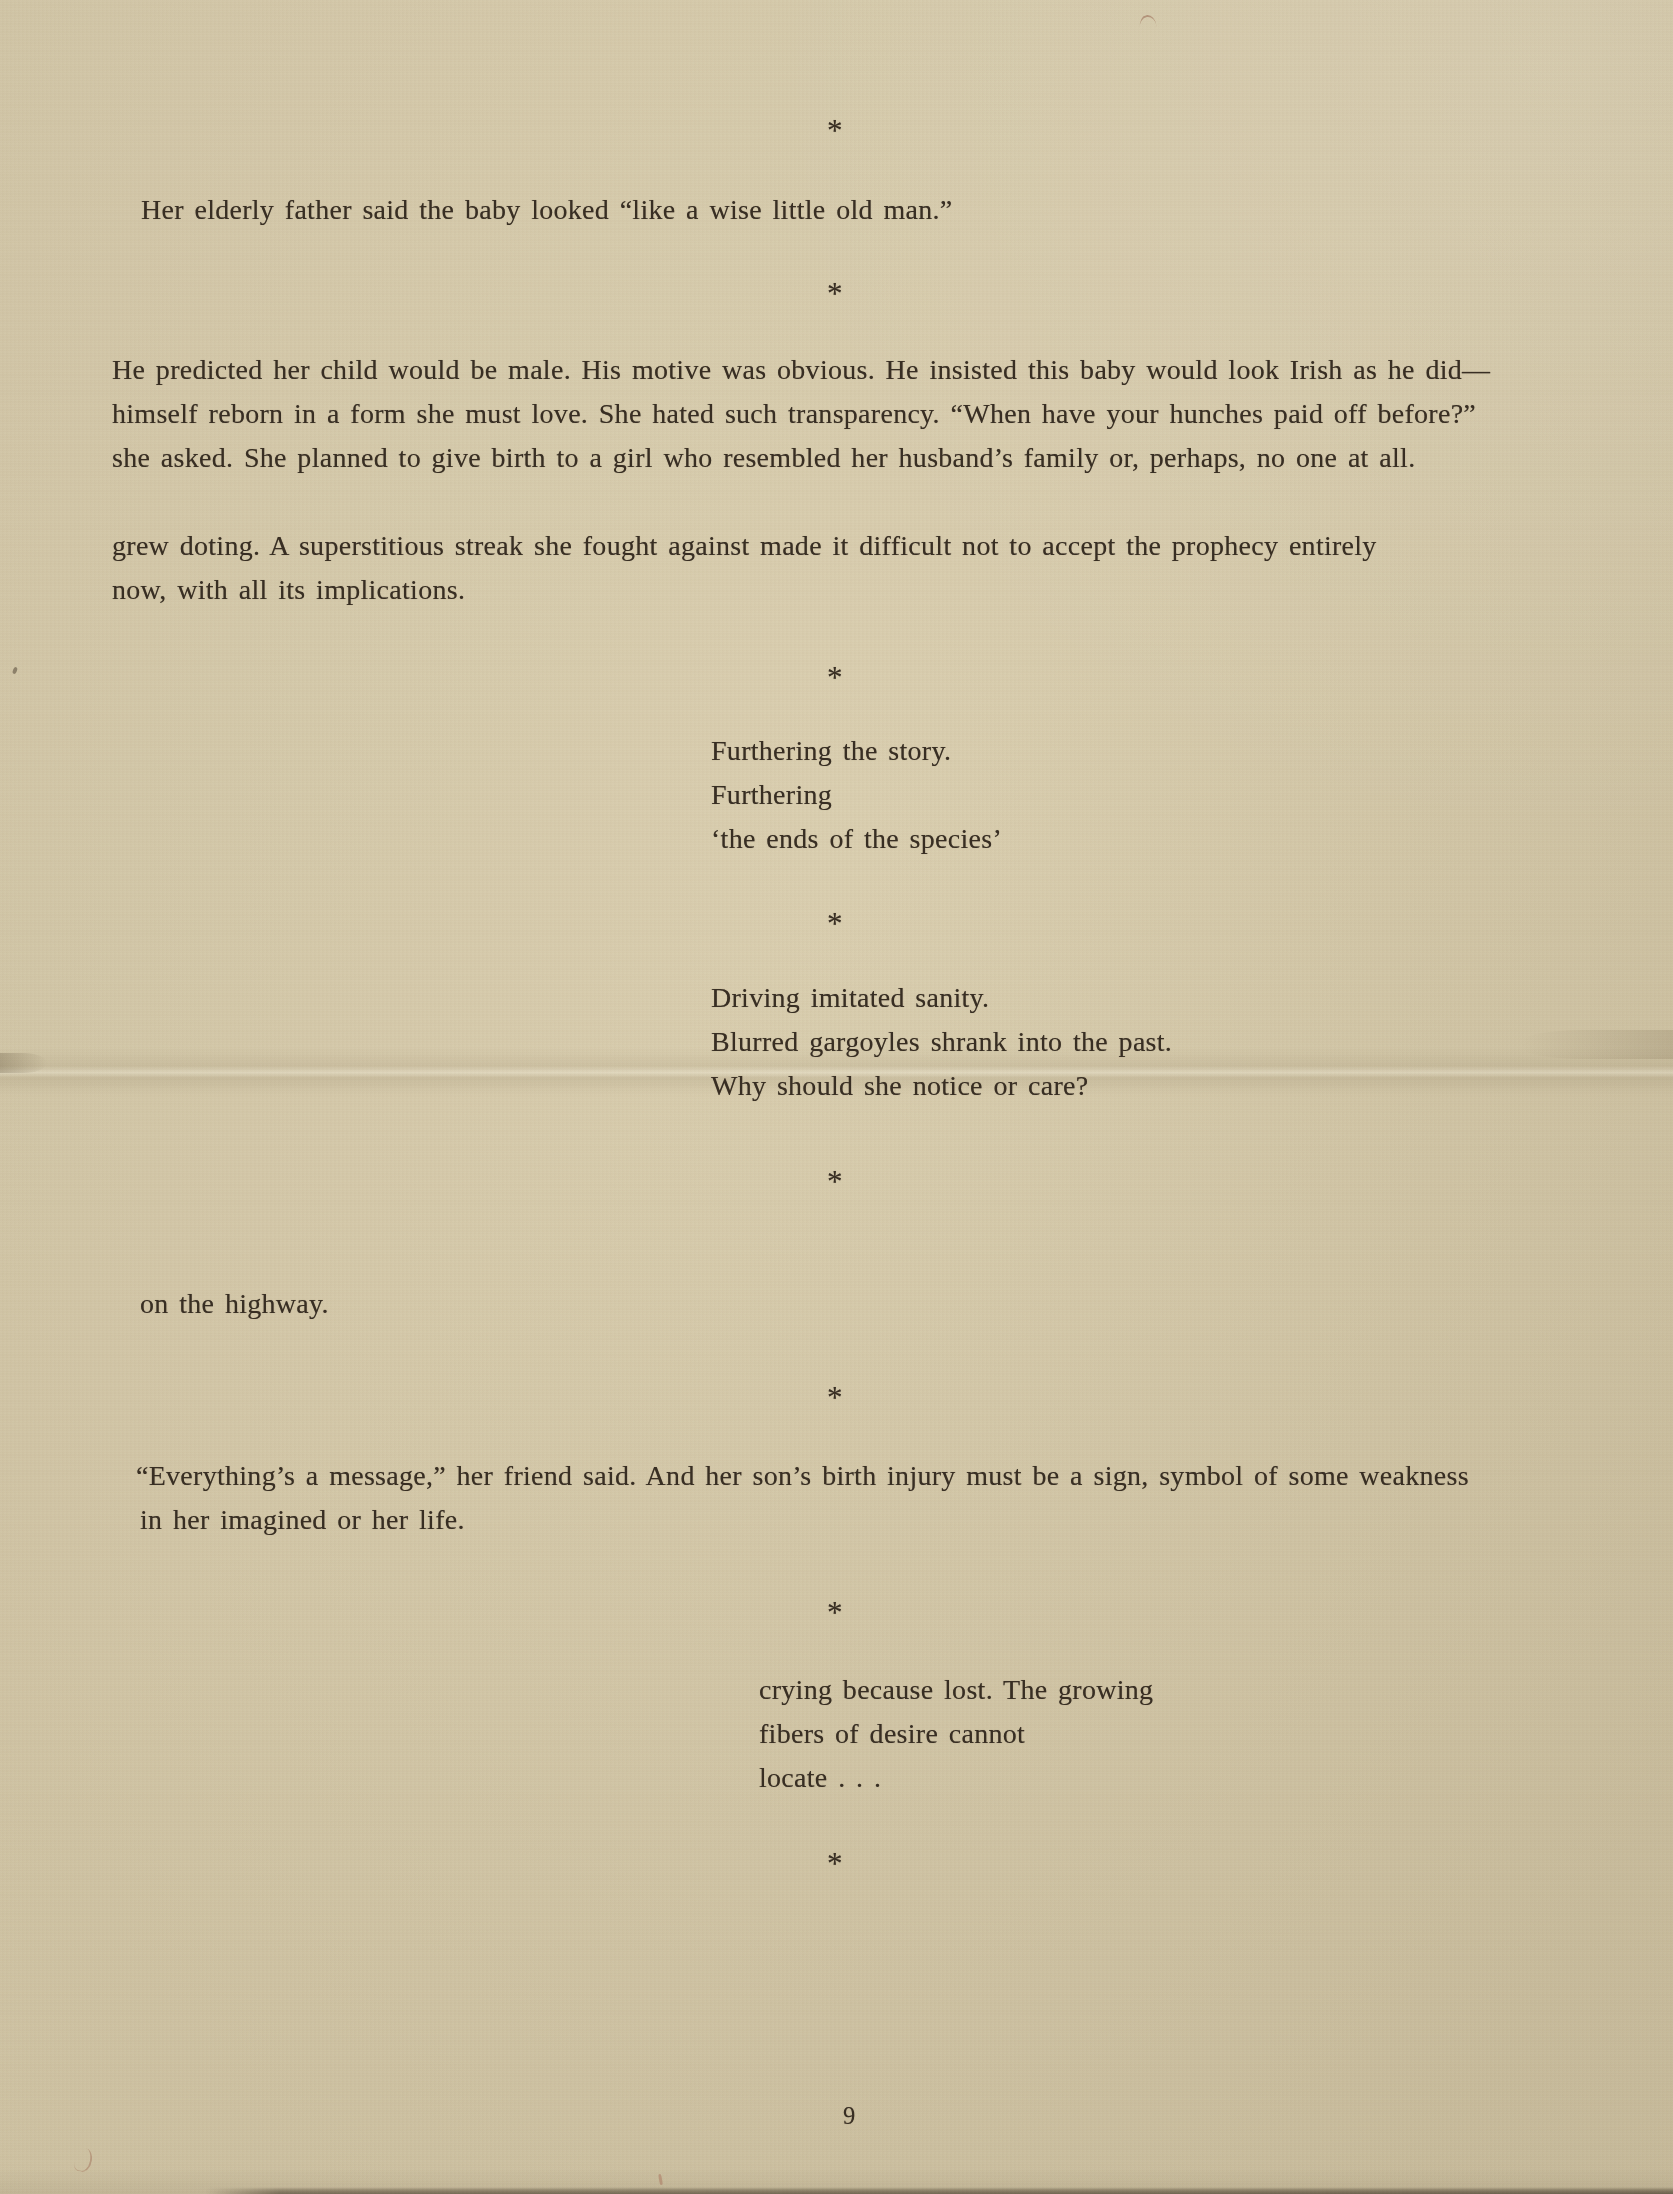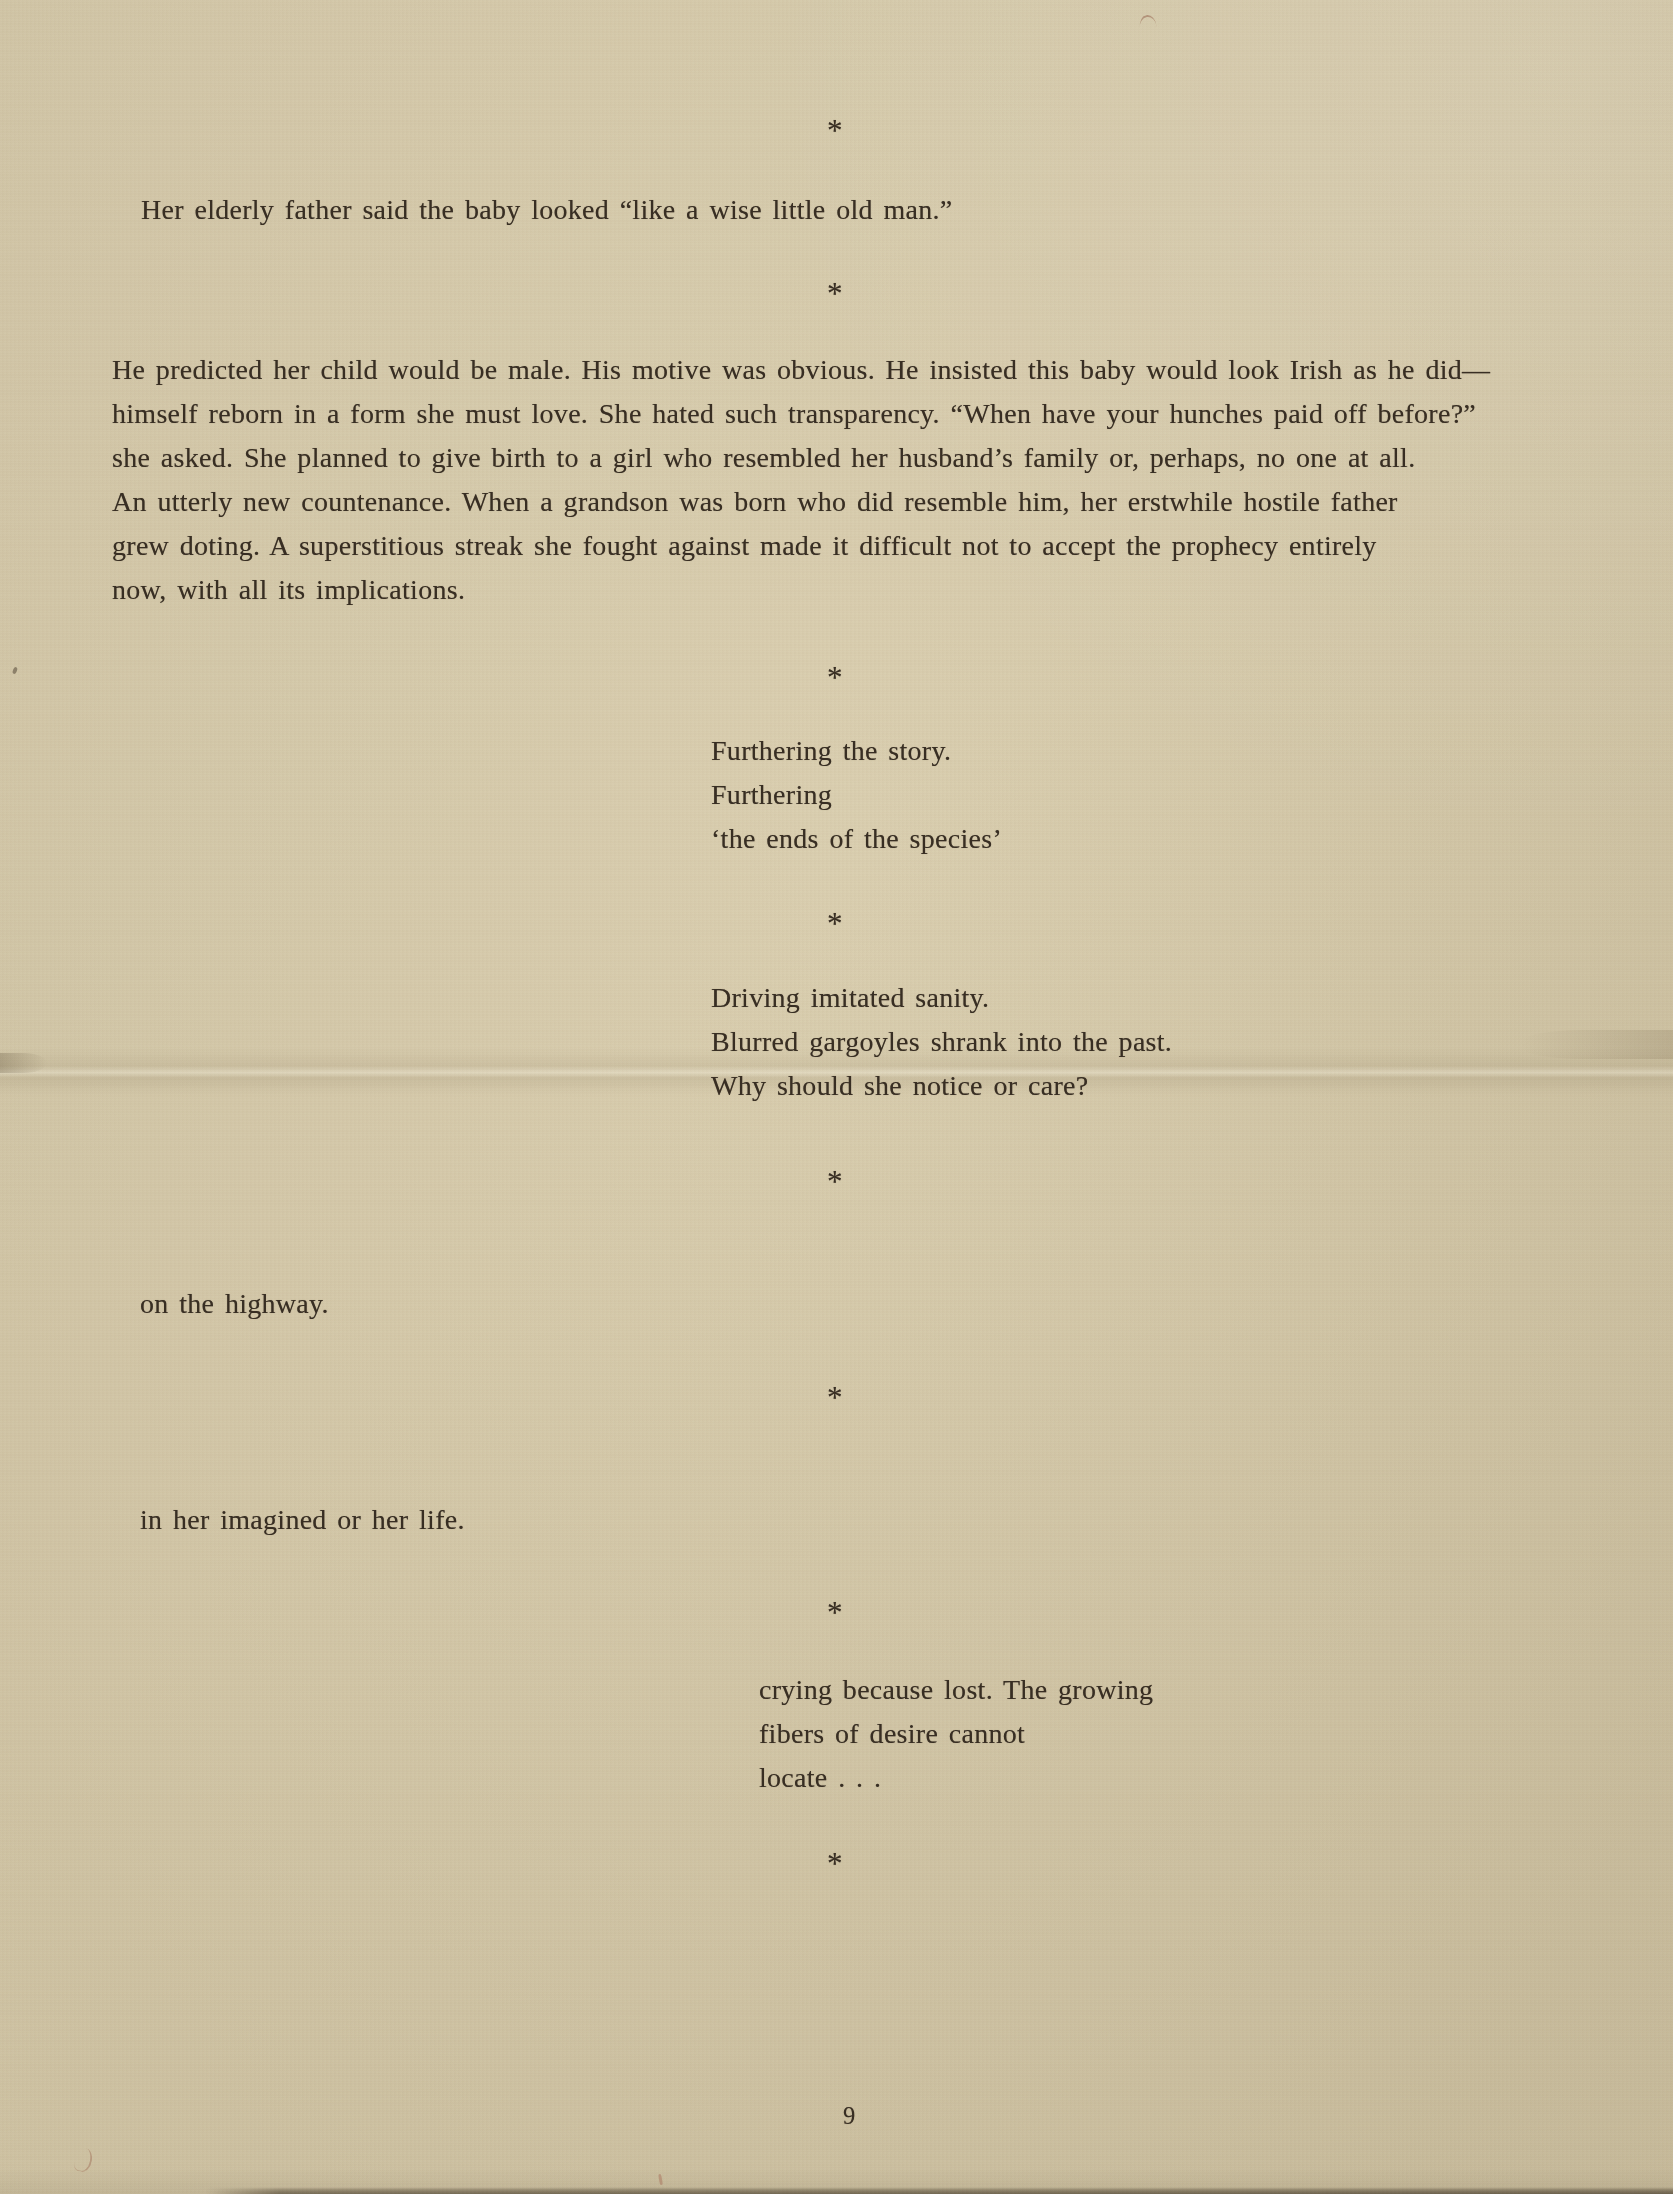--- a/index.html
+++ b/index.html
@@ -129,21 +129,20 @@
 
   <span class="divider" style="top:115px">*</span>
 
   <div class="line" style="left:141px; top:188px">Her elderly father said the baby looked “like a wise little old man.”</div>
 
   <span class="divider" style="top:278px">*</span>
 
   <div class="line" style="left:112px; top:348px">He predicted her child would be male. His motive was obvious. He insisted this baby would look Irish as he did—</div>
   <div class="line" style="left:112px; top:392px">himself reborn in a form she must love. She hated such transparency. “When have your hunches paid off before?”</div>
   <div class="line" style="left:112px; top:436px">she asked. She planned to give birth to a girl who resembled her husband’s family or, perhaps, no one at all.</div>
-  <div class="line" style="left:112px; top:480px">An utterly new countenance. When a grandson was born who did resemble him, her erstwhile hostile father</div>
   <div class="line" style="left:112px; top:524px">grew doting. A superstitious streak she fought against made it difficult not to accept the prophecy entirely</div>
   <div class="line" style="left:112px; top:568px">now, with all its implications.</div>
 
   <span class="divider" style="top:662px">*</span>
 
   <div class="line" style="left:711px; top:729px">Furthering the story.</div>
   <div class="line" style="left:711px; top:773px">Furthering</div>
   <div class="line" style="left:711px; top:817px">‘the ends of the species’</div>
 
   <span class="divider" style="top:908px">*</span>
@@ -151,20 +150,21 @@
   <div class="line" style="left:711px; top:976px">Driving imitated sanity.</div>
   <div class="line" style="left:711px; top:1020px">Blurred gargoyles shrank into the past.</div>
   <div class="line" style="left:711px; top:1064px">Why should she notice or care?</div>
 
   <span class="divider" style="top:1166px">*</span>
 
   <div class="line" style="left:140px; top:1282px">on the highway.</div>
 
   <span class="divider" style="top:1382px">*</span>
 
+  <div class="line" style="left:136px; top:1454px">“Everything’s a message,” her friend said. And her son’s birth injury must be a sign, symbol of some weakness</div>
   <div class="line" style="left:140px; top:1498px">in her imagined or her life.</div>
 
   <span class="divider" style="top:1597px">*</span>
 
   <div class="line" style="left:759px; top:1668px">crying because lost. The growing</div>
   <div class="line" style="left:759px; top:1712px">fibers of desire cannot</div>
   <div class="line" style="left:759px; top:1756px">locate . . .</div>
 
   <span class="divider" style="top:1848px">*</span>
 

